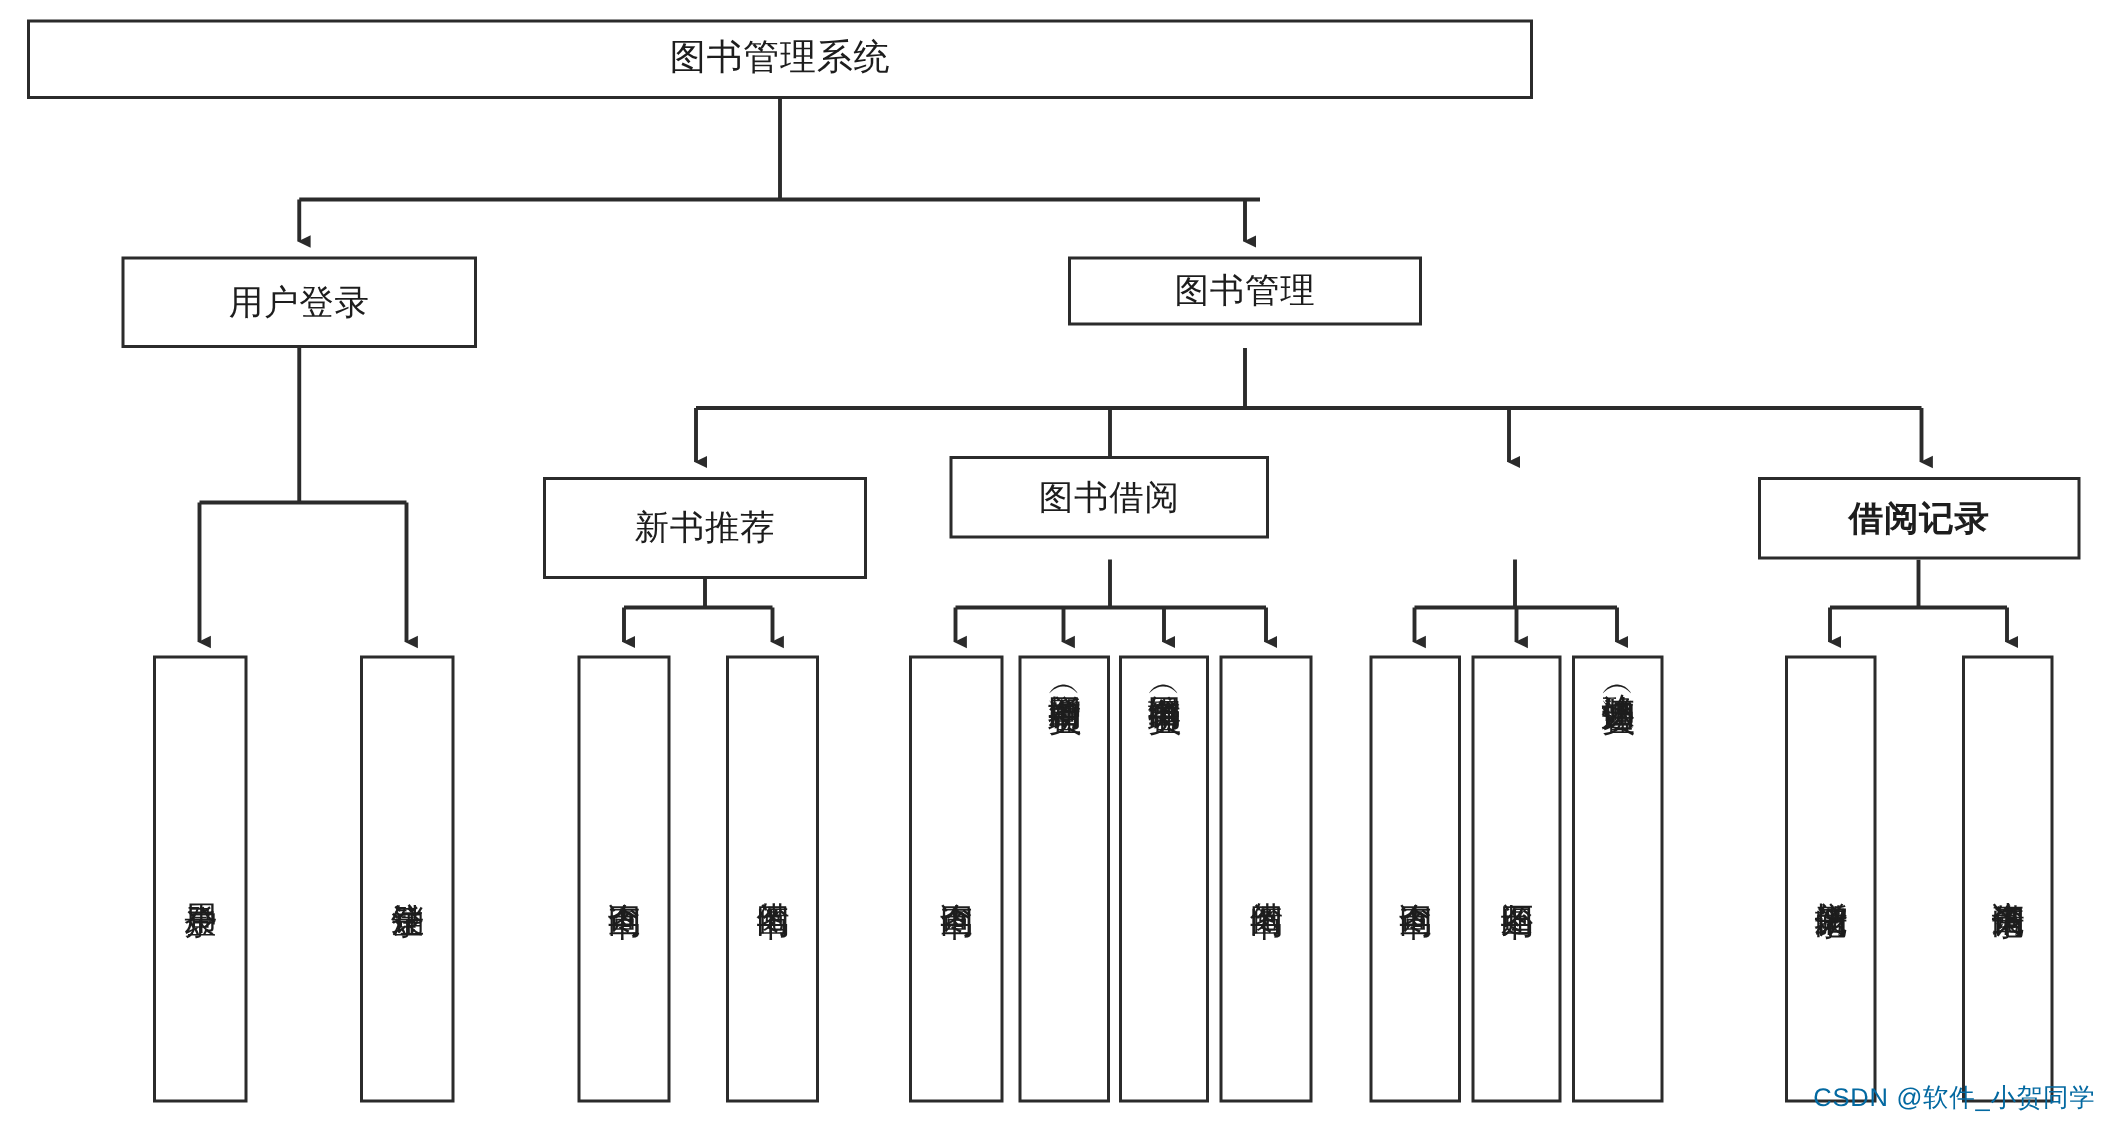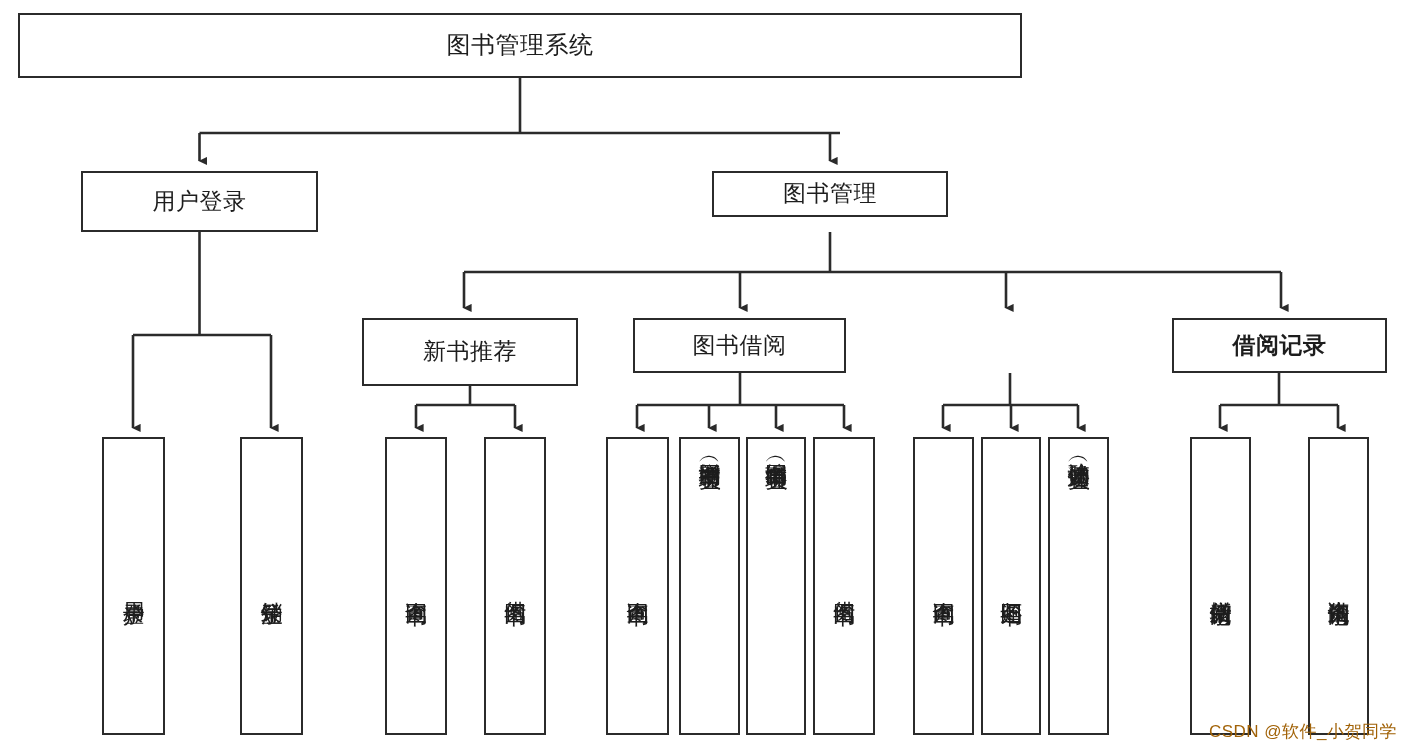--- a/index.html
+++ b/index.html
@@ -54,21 +54,21 @@
     text-align: start;
   }
   .node-v.center-v {
     justify-content: center;
   }
   #watermark {
     position: absolute;
     right: 8px;
     bottom: 4px;
     font-size: 17px;
-    color: #a16207;
+    color: #0369a1;
     white-space: nowrap;
     letter-spacing: 0.5px;
   }
 </style>
 </head>
 <body>
 
 <div id="diagram-root">
 
   <svg id="edge-layer" viewBox="0 0 1405 747" xmlns="http://www.w3.org/2000/svg">
@@ -114,27 +114,27 @@
       <path d="M1011,405 L1011,428" marker-end="url(#arrowhead)"></path>
       <path d="M1078,405 L1078,428" marker-end="url(#arrowhead)"></path>
 
       <path d="M1279,373 L1279,405"></path>
       <path d="M1220,405 L1338,405"></path>
       <path d="M1220,405 L1220,428" marker-end="url(#arrowhead)"></path>
       <path d="M1338,405 L1338,428" marker-end="url(#arrowhead)"></path>
     </g>
   </svg>
 
-  <div class="node node-h node-root" style="left:18px;top:13px;width:1004px;height:65px;">图书管理系统</div>
+  <div class="node node-h node-root" style="left:18px;top:13px;width:1004px;height:53px;">图书管理系统</div>
 
   <div class="node node-h" style="left:81px;top:171px;width:237px;height:61px;">用户登录</div>
   <div class="node node-h" style="left:712px;top:171px;width:236px;height:46px;">图书管理</div>
 
   <div class="node node-h" style="left:362px;top:318px;width:216px;height:68px;">新书推荐</div>
-  <div class="node node-h" style="left:633px;top:318px;width:213px;height:55px;text-align:center;">图书借阅</div>
+  <div class="node node-h" style="left:633px;top:304px;width:213px;height:55px;text-align:center;">图书借阅</div>
   <div class="node node-h" style="left:1172px;top:318px;width:215px;height:55px;font-weight:bold;">借阅记录</div>
 
   <div class="node node-v center-v" style="left:102px;top:437px;width:63px;height:298px;">用户登录</div>
   <div class="node node-v center-v" style="left:240px;top:437px;width:63px;height:298px;">注销登录</div>
 
   <div class="node node-v center-v" style="left:385px;top:437px;width:62px;height:298px;">查询图书</div>
   <div class="node node-v center-v" style="left:484px;top:437px;width:62px;height:298px;">借阅图书</div>
 
   <div class="node node-v center-v" style="left:606px;top:437px;width:63px;height:298px;">查询图书</div>
   <div class="node node-v" style="left:679px;top:437px;width:61px;height:298px;">新增图书（管理员）</div>

